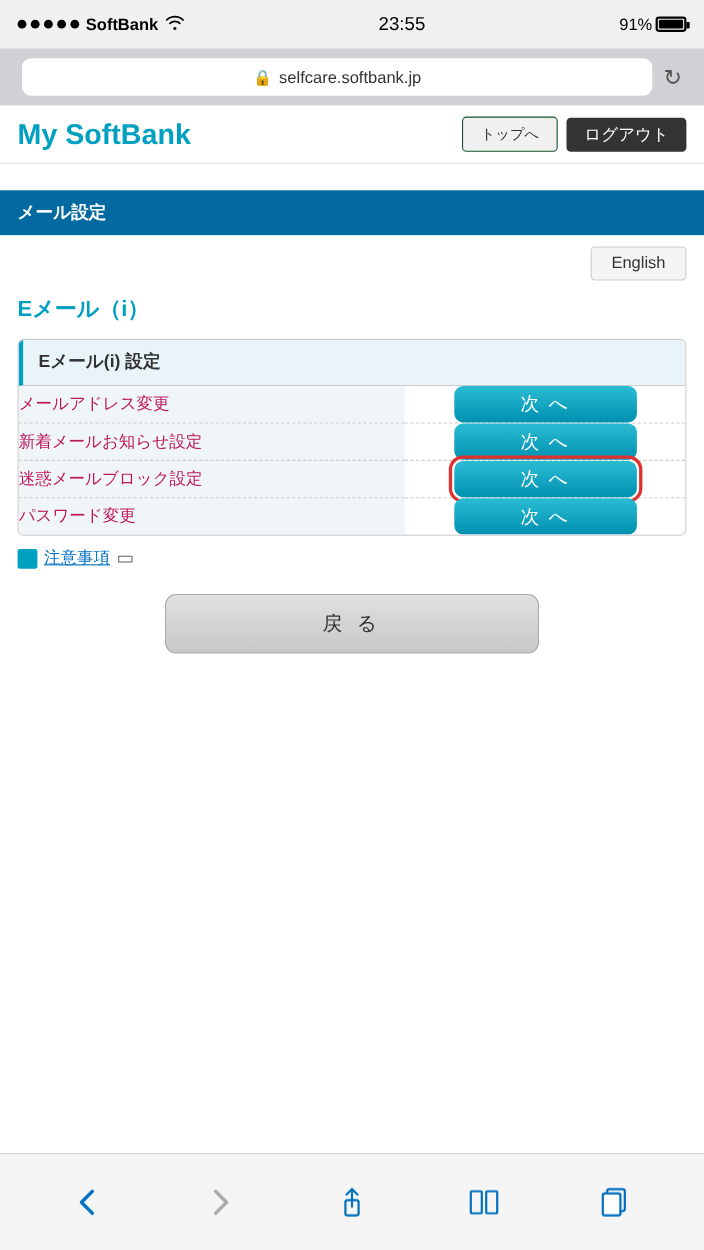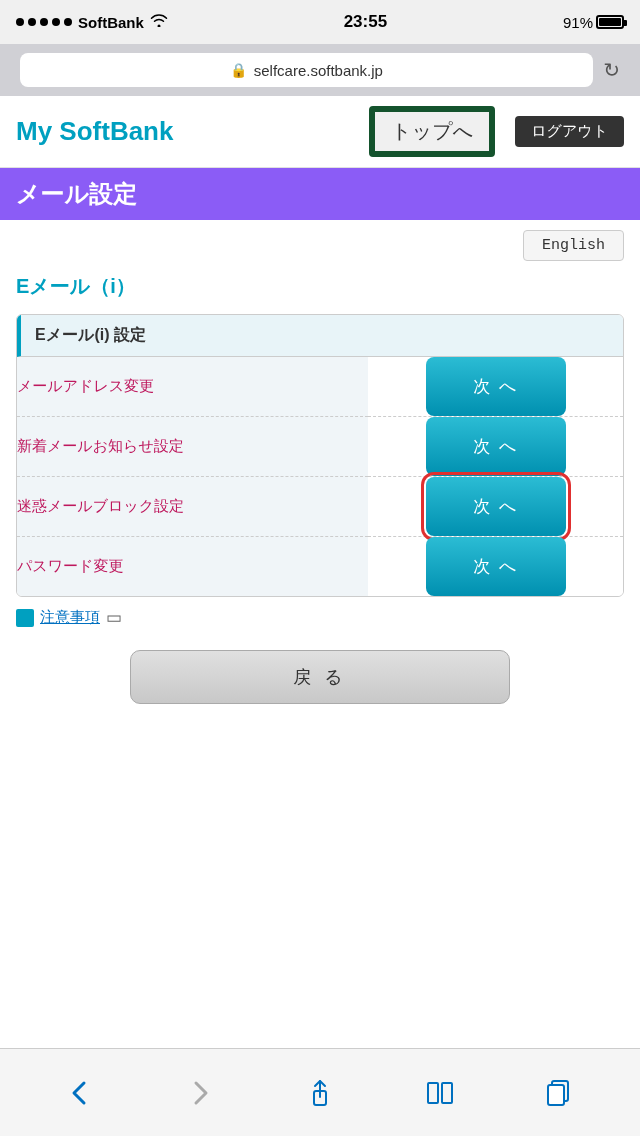--- a/index.html
+++ b/index.html
@@ -32,21 +32,21 @@
       display: flex; gap: 4px;
     }
     .status-dots span {
       width: 8px; height: 8px; background: #000; border-radius: 50%; display: inline-block;
     }
     .wifi-icon {
       font-size: 16px;
     }
     .status-center {
       font-size: 17px;
-      font-weight: 700;
+      font-weight: 400;
     }
     .status-right {
       display: flex;
       align-items: center;
       gap: 3px;
       font-size: 15px;
       font-weight: 500;
     }
     .battery-icon {
       width: 28px; height: 14px; border: 2px solid #000; border-radius: 3px; position: relative; display: inline-block;
@@ -114,45 +114,45 @@
     .logo-text span {
       color: #00a0c0;
     }
     .header-buttons {
       display: flex;
       gap: 8px;
       align-items: center;
     }
     .btn-top {
       background: #f0f0f0;
-      border: 6px solid #14532d;
+      border: 1px solid #14532d;
       border-radius: 4px;
       padding: 6px 16px;
-      font-size: 20px;
+      font-size: 13px;
       color: #333;
       cursor: pointer;
     }
     .btn-logout {
       background: #333;
       border: none;
       border-radius: 4px;
       padding: 6px 16px;
       font-size: 15px;
       color: #ffffff;
       cursor: pointer;
-      margin-left: 12px;
     }
 
     
     .page-title-bar {
-      background: #8b5cf6;
+      background: #0369a1;
       padding: 10px 16px;
       color: #ffffff;
-      font-size: 24px;
+      font-size: 16px;
       font-weight: bold;
+      margin-top: 24px;
     }
 
     
     .content {
       padding: 0 16px 20px;
       background: #ffffff;
     }
 
     
     .english-row {
@@ -161,21 +161,20 @@
       padding: 10px 0 6px;
     }
     .btn-english {
       background: #f5f5f5;
       border: 1px solid #ccc;
       border-radius: 4px;
       padding: 6px 18px;
       font-size: 15px;
       color: #333;
       cursor: pointer;
-      font-family: Liberation Mono, monospace;
     }
 
     
     .section-main-title {
       font-size: 20px;
       font-weight: bold;
       color: #00a0c0;
       padding: 6px 0 14px;
     }
 
@@ -222,22 +221,22 @@
       padding: 10px 14px;
       text-align: center;
       width: 42%;
     }
     .btn-next {
       background: linear-gradient(to bottom, #2bbcd4, #0090b0);
       border: none;
       border-radius: 8px;
       color: #ffffff;
       font-size: 17px;
-      padding: 18px 0;
-      width: 140px;
+      padding: 5px 0;
+      width: 166px;
       cursor: pointer;
       letter-spacing: 2px;
     }
     .btn-next-highlighted {
       outline: 3px solid #e03030;
       outline-offset: 2px;
     }
 
     
     .notes-row {
@@ -268,21 +267,21 @@
       justify-content: center;
       padding: 10px 0 20px;
     }
     .btn-back {
       background: linear-gradient(to bottom, #e0e0e0, #c8c8c8);
       border: 1px solid #aaa;
       border-radius: 10px;
       font-size: 18px;
       color: #333;
       padding: 14px 0;
-      width: 380px;
+      width: 340px;
       cursor: pointer;
       letter-spacing: 4px;
     }
 
     
     .bottom-toolbar {
       position: fixed;
       bottom: 0;
       left: 0;
       width: 640px;

